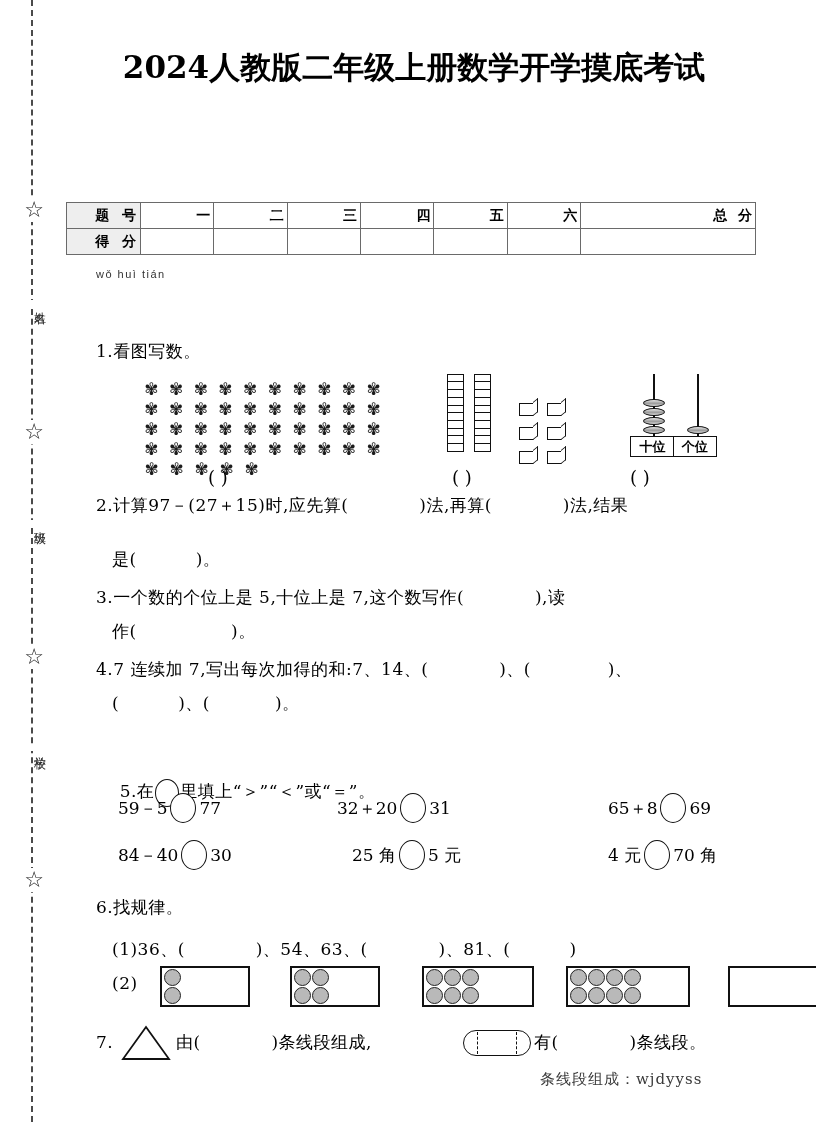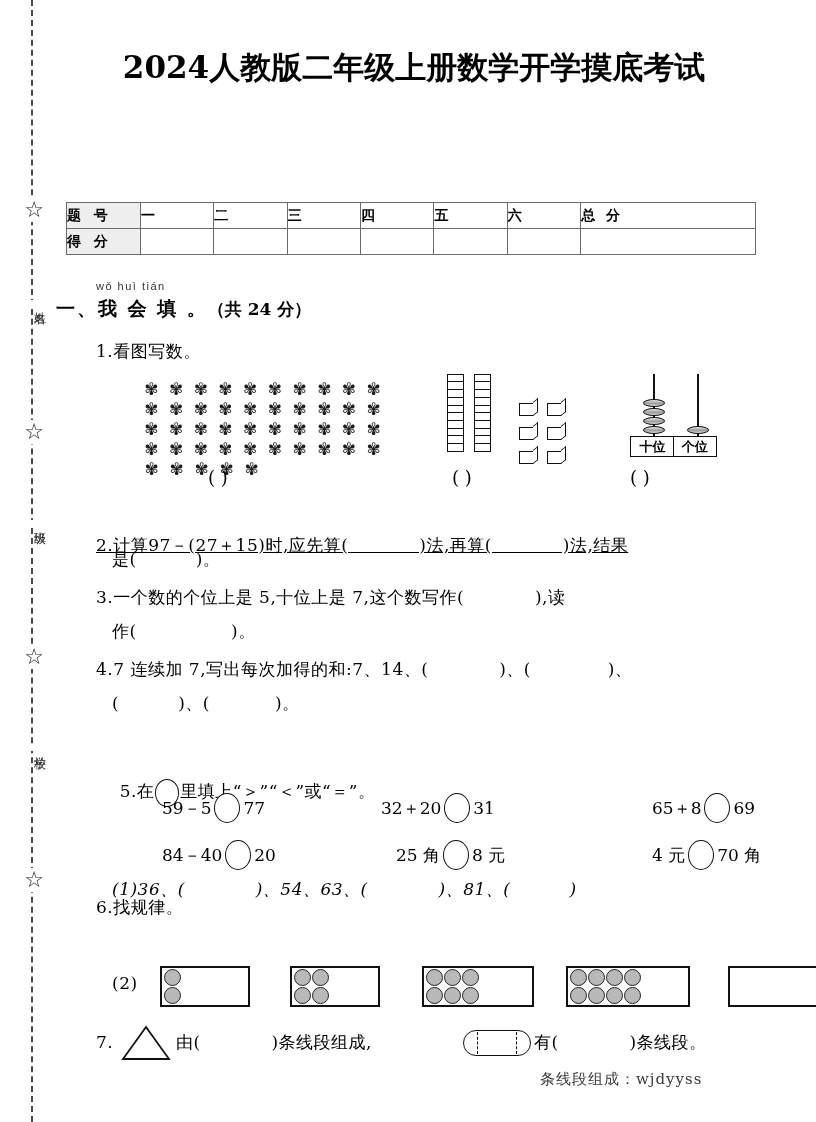--- a/index.html
+++ b/index.html
@@ -50,28 +50,28 @@
     font-weight: 700; font-size: 14px;
   }
 
   
   .score-table {
     position: absolute; left: 66px; top: 202px; width: 690px;
     border-collapse: collapse;
     font-family: "DejaVu Serif", "Liberation Serif", serif;
   }
   .score-table td {
-    border: 1px solid #6a6a6a; height: 26px; text-align: left;
+    border: 1px solid #6a6a6a; height: 26px; text-align: right;
     font-size: 14px; font-weight: 700; letter-spacing: 3px;
   }
   .score-table td.hcell { background: #eeeeee; width: 74px; letter-spacing: 4px; }
 
   
   .sec-pinyin {
-    position: absolute; left: 96px; top: 280px;
+    position: absolute; left: 96px; top: 268px;
     font-family: "Liberation Sans", "DejaVu Sans", sans-serif;
     font-size: 11px; letter-spacing: 1.5px; color: #333;
   }
   .sec-head {
     position: absolute; left: 56px; top: 296px;
     font-family: "DejaVu Serif", "Liberation Serif", serif;
     font-weight: 700; font-size: 19px; letter-spacing: 2px;
   }
   .sec-head .pts { font-size: 17px; letter-spacing: 0px; }
 
@@ -117,21 +117,21 @@
     width: 44px; height: 21px; border: 1.6px solid #111; margin-left: -1.6px;
     font-family: "DejaVu Serif", "Liberation Serif", serif;
     font-size: 13px; line-height: 19px; text-align: center; font-weight: 700;
     background: #fff;
   }
   .paren-row { position: absolute; font-size: 18px;
                font-family: "DejaVu Serif","Liberation Serif",serif; }
 
   
   .cmp { position: absolute; display: flex; align-items: center;
-         font-family: "DejaVu Serif","Liberation Serif",serif; font-size: 17px; margin-left: 44px; }
+         font-family: "DejaVu Serif","Liberation Serif",serif; font-size: 17px; }
   .ocirc {
     display: inline-block; width: 26px; height: 30px;
     border: 1.4px solid #111; border-radius: 50%;
     margin: 0 3px; background: #fff;
   }
   .icirc {
     display: inline-block; width: 24px; height: 28px;
     border: 1.6px solid #111; border-radius: 50%;
     vertical-align: middle; margin: 0 1px; background: #fff;
   }
@@ -205,23 +205,20 @@
       <td></td>
       <td></td>
       <td></td>
       <td></td>
       <td></td>
     </tr>
   </tbody>
     </table>
 
   <div class="sec-pinyin">wǒ huì tián</div>
-  <div class="sec-head">
-    <span>一、我 会 填 。</span><span class="pts">（共 24 分）</span>
-  </div>
 
   <div class="q" style="left:96px; top:334px;">1.看图写数。</div>
 
   <div class="fig-flowers" id="flowers">
       <div class="fl-row">
         <div class="flower">✾</div>
         <div class="flower">✾</div>
         <div class="flower">✾</div>
         <div class="flower">✾</div>
         <div class="flower">✾</div>
@@ -320,21 +317,21 @@
       <div class="ab-base" style="left: 0px; top: 62px;">
         <div class="ab-cell">十位</div>
         <div class="ab-cell">个位</div>
       </div>
     </div>
 
   <div class="paren-row" style="left:208px; top:467px;">(          )</div>
   <div class="paren-row" style="left:452px; top:467px;">(          )</div>
   <div class="paren-row" style="left:630px; top:467px;">(          )</div>
 
-  <div class="q" style="left:96px; top:528px;text-decoration:underline;">2.计算97－(27＋15)时,应先算(            )法,再算(            )法,结果</div>
+  <div class="q" style="left:96px; top:488px;">2.计算97－(27＋15)时,应先算(            )法,再算(            )法,结果</div>
   <div class="q" style="left:112px; top:542px;">是(          )。</div>
 
   <div class="q" style="left:96px; top:580px;">3.一个数的个位上是 5,十位上是 7,这个数写作(            ),读</div>
   <div class="q" style="left:112px; top:614px;">作(                )。</div>
 
   <div class="q" style="left:96px; top:652px;">4.7 连续加 7,写出每次加得的和:7、14、(            )、(             )、</div>
   <div class="q" style="left:112px; top:686px;">(          )、(           )。</div>
 
   <div class="q" style="left:96px; top:740px;">
     <span>5.在</span><span class="icirc"></span><span>里填上“＞”“＜”或“＝”。</span>
@@ -352,35 +349,35 @@
   </div>
   <div class="cmp" style="left:608px; top:793px;">
     <span>65＋8</span>
     <span class="ocirc"></span>
     <span>69</span>
   </div>
 
   <div class="cmp" style="left:118px; top:840px;text-align:center;">
     <span>84－40</span>
     <span class="ocirc"></span>
-    <span>20</span>
+    <span>30</span>
   </div>
   <div class="cmp" style="left:352px; top:840px;">
     <span>25 角</span>
     <span class="ocirc"></span>
-    <span>8 元</span>
+    <span>5 元</span>
   </div>
   <div class="cmp" style="left:608px; top:840px;">
     <span>4 元</span>
     <span class="ocirc"></span>
     <span>70 角</span>
   </div>
 
   <div class="q" style="left:96px; top:890px;">6.找规律。</div>
-  <div class="q" style="left:112px; top:872px;font-style:italic;">(1)36、(            )、54、63、(            )、81、(          )</div>
+  <div class="q" style="left:112px; top:932px;">(1)36、(            )、54、63、(            )、81、(          )</div>
   <div class="q" style="left:112px; top:966px;">(2)</div>
   <div class="dotbox-row" id="dotboxes">
       <div class="dotbox" style="width: 90px; margin-right: 40px;">
         <div class="dot-line">
           <div class="dot"></div>
         </div>
         <div class="dot-line">
           <div class="dot"></div>
         </div>
       </div>

